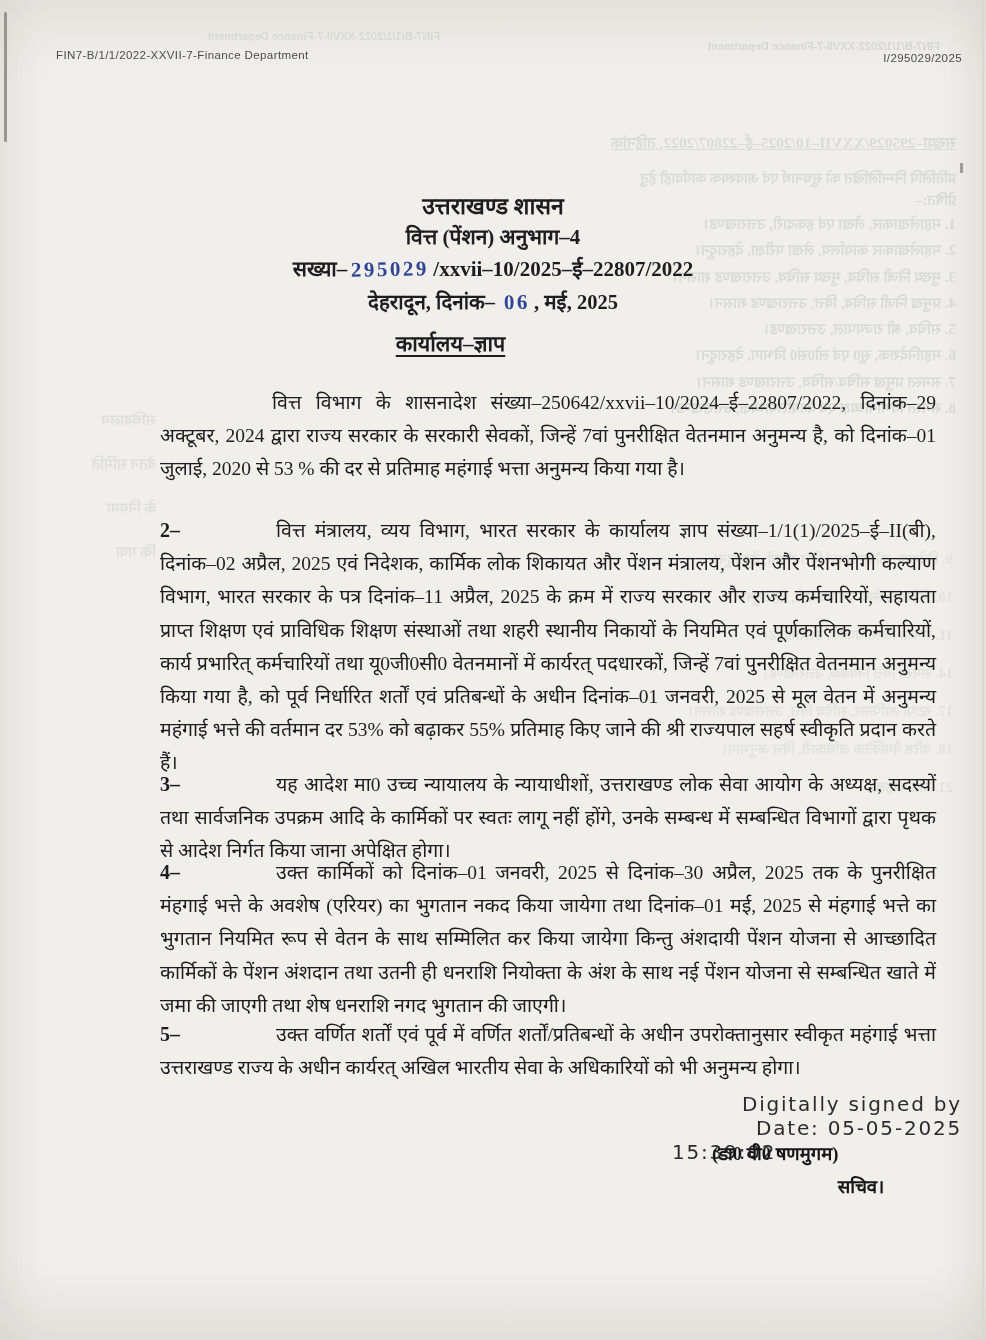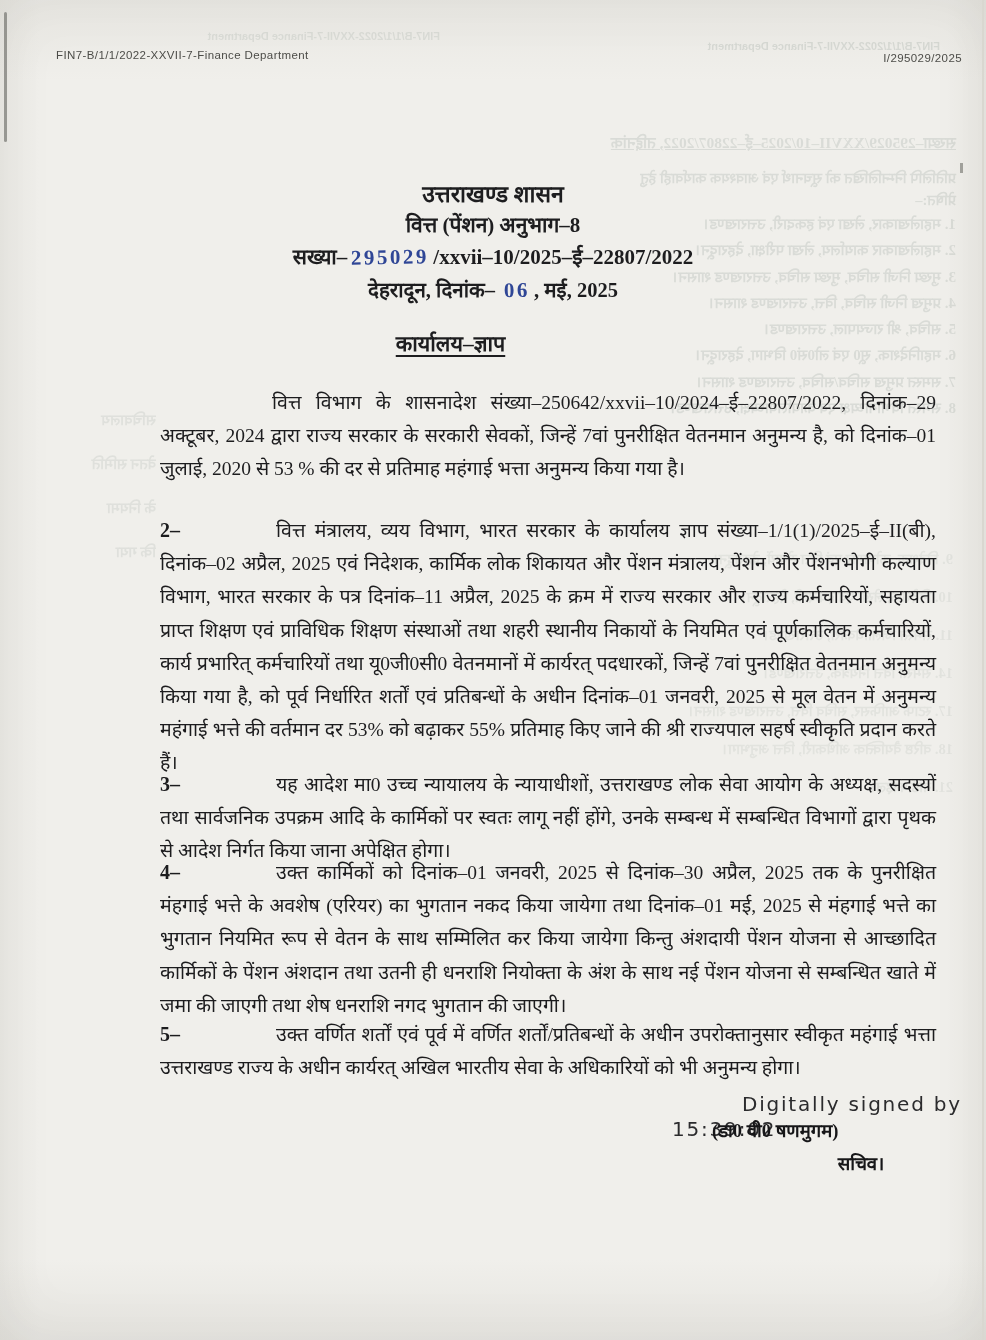--- a/index.html
+++ b/index.html
@@ -48,21 +48,21 @@
     color:#4c4c48;letter-spacing:.4px;
   }
   .scan-header-right{
     position:absolute;right:24px;top:52px;
     font-family:"Liberation Sans",sans-serif;font-size:11.5px;
     color:#4c4c48;letter-spacing:.4px;
   }
 
   
   .letterhead{position:absolute;left:0;top:180px;width:986px;text-align:center;}
-  .lh-line1{font-size:23px;font-weight:bold;line-height:30px;}
+  .lh-line1{font-size:23px;font-weight:bold;line-height:30px;margin-top:12px;}
   .lh-line2{font-size:21px;font-weight:bold;line-height:31px;}
   .lh-line3{font-size:21px;font-weight:bold;line-height:33px;}
   .lh-line4{font-size:20.5px;font-weight:bold;line-height:32px;}
   .handwritten{
     font-family:cursive;
     color:#2f4696;
     font-weight:600;
     letter-spacing:2.5px;
     font-size:21px;
     display:inline-block;
@@ -153,21 +153,21 @@
     <div class="item">वेतन समिति</div>
     <div class="item">के नियमा</div>
     <div class="item">कि गया</div>
   </div>
 
   <div class="scan-header-left">FIN7-B/1/1/2022-XXVII-7-Finance Department</div>
   <div class="scan-header-right">I/295029/2025</div>
 
   <div class="letterhead">
     <div class="lh-line1">उत्तराखण्ड शासन</div>
-    <div class="lh-line2">वित्त (पेंशन) अनुभाग–8</div>
+    <div class="lh-line2">वित्त (पेंशन) अनुभाग–4</div>
     <div class="lh-line3">
       <span>सख्या–</span><span class="handwritten">295029</span><span>/xxvii–10/2025–ई–22807/2022</span>
     </div>
     <div class="lh-line4">
       <span>देहरादून, दिनांक–</span>
       <span class="handwritten">06</span><span>, मई, 2025</span>
     </div>
   </div>
 
   <div class="memo-title">
@@ -193,20 +193,21 @@
     <span class="txt">उक्त कार्मिकों को दिनांक–01 जनवरी, 2025 से दिनांक–30 अप्रैल, 2025 तक के पुनरीक्षित मंहगाई भत्ते के अवशेष (एरियर) का भुगतान नकद किया जायेगा तथा दिनांक–01 मई, 2025 से मंहगाई भत्ते का भुगतान नियमित रूप से वेतन के साथ सम्मिलित कर किया जायेगा किन्तु अंशदायी पेंशन योजना से आच्छादित कार्मिकों के पेंशन अंशदान तथा उतनी ही धनराशि नियोक्ता के अंश के साथ नई पेंशन योजना से सम्बन्धित खाते में जमा की जाएगी तथा शेष धनराशि नगद भुगतान की जाएगी।</span>
   </div>
 
   <div class="para p5">
     <span class="num">5–</span>
     <span class="txt">उक्त वर्णित शर्तों एवं पूर्व में वर्णित शर्तों/प्रतिबन्धों के अधीन उपरोक्तानुसार स्वीकृत महंगाई भत्ता उत्तराखण्ड राज्य के अधीन कार्यरत् अखिल भारतीय सेवा के अधिकारियों को भी अनुमन्य होगा।</span>
   </div>
 
   <div class="sig">
     <div class="en">Digitally signed by</div>
+    <div class="en">Date: 05-05-2025</div>
     <div class="overlap">
       <span class="time">15:39:02</span>
       <span class="hindi-name">(डा0 वी0 षणमुगम)</span>
     </div>
     <div class="designation">सचिव।</div>
   </div>
 
 </div>
 
 </body></html>

